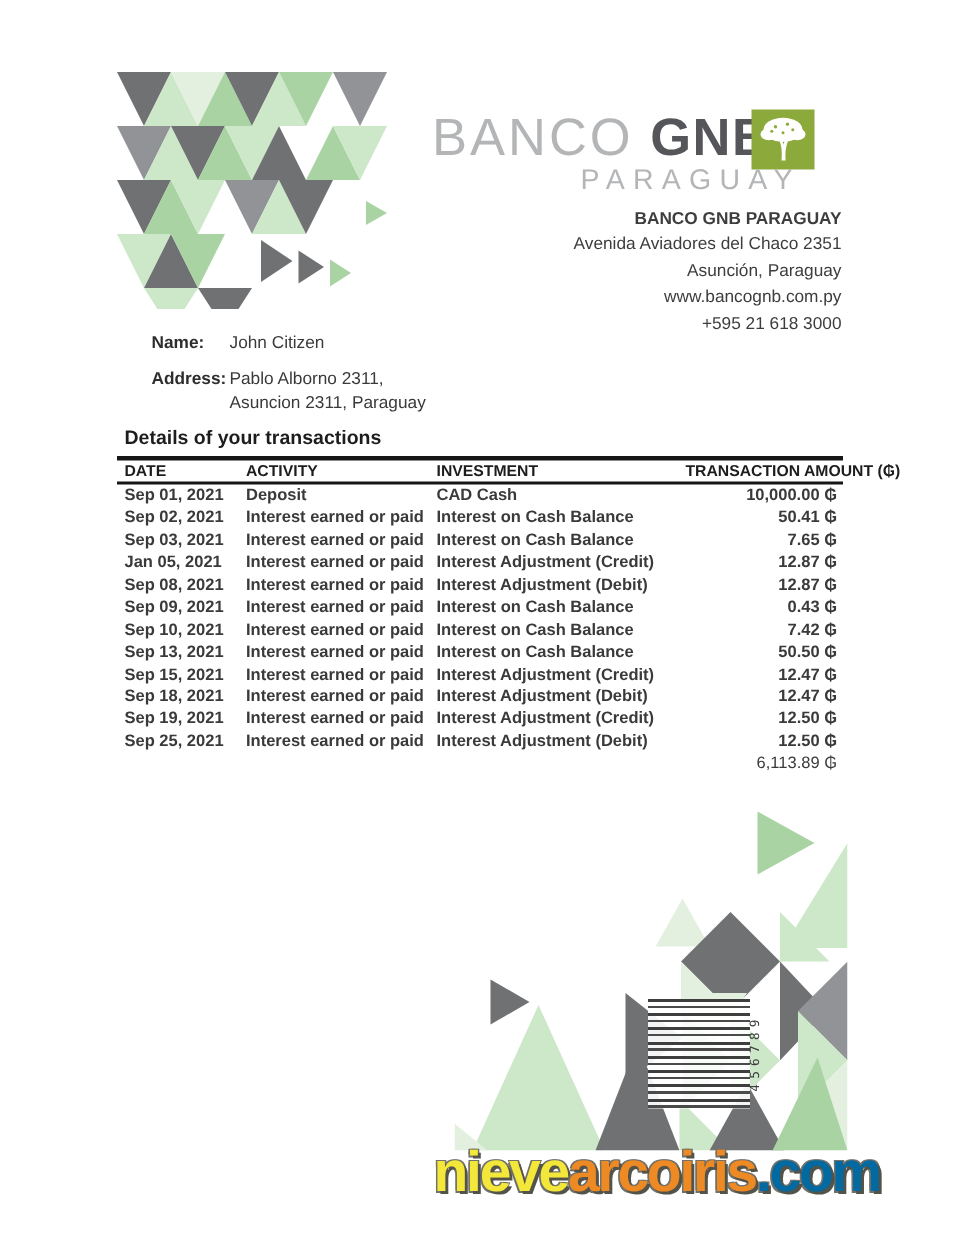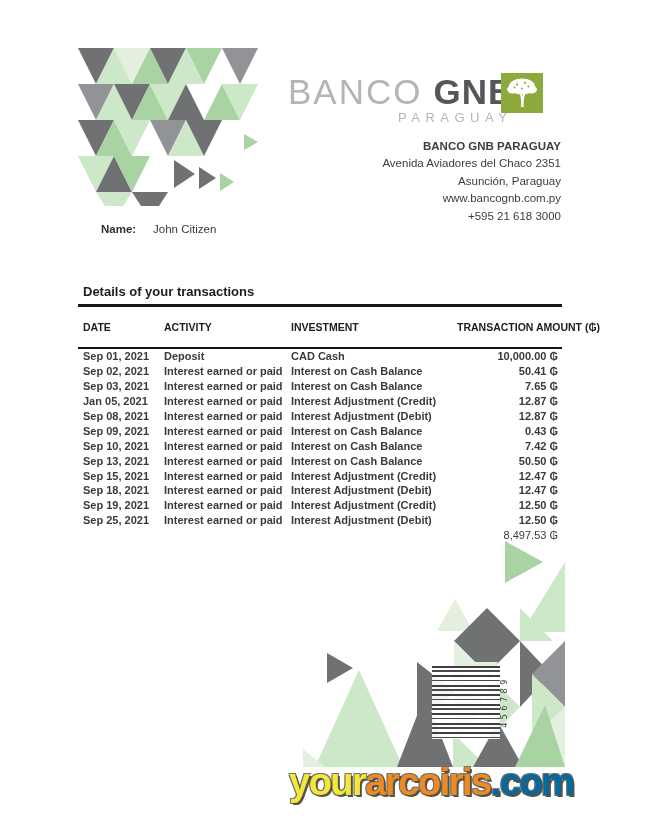--- a/index.html
+++ b/index.html
@@ -8,32 +8,32 @@
     font-family:"Liberation Sans","DejaVu Sans",sans-serif;color:#3a3a3a;
   }
   
   .mosaic-top{position:absolute;left:78px;top:48px;width:180px;height:158px;}
   .mosaic-bottom{position:absolute;left:303px;top:537px;width:262px;height:230px;}
   
   .logo-row{position:absolute;left:288px;top:74px;display:flex;align-items:flex-start;white-space:nowrap;}
   .logo-banco{font-size:35px;line-height:35px;letter-spacing:2px;font-weight:300;color:#b3b5b7;}
   .logo-gnb{font-size:35px;line-height:35px;letter-spacing:1px;font-weight:700;color:#55565a;margin-left:11px;}
   .logo-square{position:absolute;left:501px;top:73px;width:42px;height:40px;background:#8ca93c;}
-  .logo-country{position:absolute;left:398px;top:110px;font-size:13px;letter-spacing:5.5px;font-weight:300;color:#b3b5b7;}
+  .logo-country{position:absolute;left:387px;top:110px;font-size:19px;letter-spacing:5.5px;font-weight:300;color:#b3b5b7;}
   
   .bank-info{position:absolute;top:138px;right:86px;text-align:right;font-size:11.5px;line-height:17.4px;color:#3d3d3d;}
   .bank-info .bold{font-weight:700;}
   
   .customer{position:absolute;left:83px;top:221px;font-size:11.5px;line-height:16.5px;color:#3a3a3a;}
   .cust-row{display:flex;margin-bottom:7px;}
   .cust-label{width:52px;font-weight:700;flex-shrink:0;color:#2e2e2e;padding-left:18px;}
   
   .txn-title{position:absolute;left:83px;top:284px;font-size:13px;font-weight:700;color:#1d1d1d;}
   .txn-table{position:absolute;left:78px;top:304px;width:484px;font-size:11px;color:#3a3a3a;}
-  .thead{display:grid;grid-template-columns:81px 127px 171px 1fr;border-top:3px solid #161616;border-bottom:2px solid #161616;font-weight:700;font-size:10.5px;color:#1d1d1d;padding:14px 0;}
+  .thead{display:grid;grid-template-columns:81px 127px 171px 1fr;border-top:3px solid #161616;border-bottom:2px solid #161616;font-weight:700;font-size:10.5px;color:#1d1d1d;padding:1px 0;}
   .thead>div{padding-left:5px;white-space:nowrap;}
   .thead .c3{text-align:right;padding-left:0;padding-right:4px;}
   .trow{display:grid;grid-template-columns:81px 127px 171px 1fr;height:14.9px;align-items:center;}
   .tcell{padding-left:5px;white-space:nowrap;font-weight:bold;}
   .tcell.c3{text-align:right;padding-left:0;padding-right:4px;}
   .ttotal{text-align:right;padding-right:4px;height:15px;line-height:15px;}
   
   .barcode-wrap{position:absolute;left:432px;top:666px;width:80px;height:73px;z-index:3;}
   .barcode-bars{position:absolute;left:0;top:0;width:68px;height:73px;
     background:repeating-linear-gradient(to bottom,
@@ -114,20 +114,27 @@
     <div>Asunción, Paraguay</div>
     <div>www.bancognb.com.py</div>
     <div>+595 21 618 3000</div>
   </div>
 
   <div class="customer">
     <div class="cust-row">
       <span class="cust-label">Name:</span>
       <span>John Citizen</span>
     </div>
+    <div class="cust-row">
+      <span class="cust-label">Address:</span>
+      <span>
+        <span style="display:block">Pablo Alborno 2311,</span>
+        <span style="display:block">Asuncion 2311, Paraguay</span>
+      </span>
+    </div>
   </div>
 
   <div class="txn-title">Details of your transactions</div>
   <div class="txn-table">
     <div class="thead">
       <div class="c0">DATE</div>
       <div class="c1">ACTIVITY</div>
       <div class="c2">INVESTMENT</div>
       <div class="c3">TRANSACTION AMOUNT (₲)</div>
     </div>
@@ -198,21 +205,21 @@
           <div class="tcell c2">Interest Adjustment (Credit)</div>
           <div class="tcell c3">12.50 ₲</div>
         </div>
         <div class="trow">
           <div class="tcell c0">Sep 25, 2021</div>
           <div class="tcell c1">Interest earned or paid</div>
           <div class="tcell c2">Interest Adjustment (Debit)</div>
           <div class="tcell c3">12.50 ₲</div>
         </div>
       </div>
-    <div class="ttotal">8,497.53 ₲</div>
+    <div class="ttotal">6,113.89 ₲</div>
   </div>
 
   <svg class="mosaic-bottom" viewBox="0 0 262 230">
     <polygon points="202,4 240,25 202,46" fill="#a9d3a3"></polygon>
     <polygon points="219,95 262,25 262,95" fill="#cde7c9"></polygon>
     <polygon points="152,62 170,94 134,94" fill="#e3f0df"></polygon>
     <polygon points="217,71 250,104 217,104" fill="#cde7c9"></polygon>
     <polygon points="184,71 217,104 184,137 151,104" fill="#6f7173"></polygon>
     <polygon points="151,104 184,137 151,170" fill="#e3f0df"></polygon>
     <polygon points="217,104 248,137 217,170" fill="#6f7173"></polygon>
@@ -231,16 +238,16 @@
     <polygon points="195,185 220,230 170,230" fill="#6f7173"></polygon>
     <polygon points="242,168 262,230 212,230" fill="#a9d3a3"></polygon>
   </svg>
 
   <div class="barcode-wrap">
     <div class="barcode-bars"></div>
     <div class="bc-digits">456789</div>
   </div>
 
   <div class="watermark">
-    <span class="wm1">your</span><span class="wm2">arcoiris</span><span class="wm3">.com</span>
+    <span class="wm1">nieve</span><span class="wm2">arcoiris</span><span class="wm3">.com</span>
   </div>
 
 </div>
 
 </body></html>

